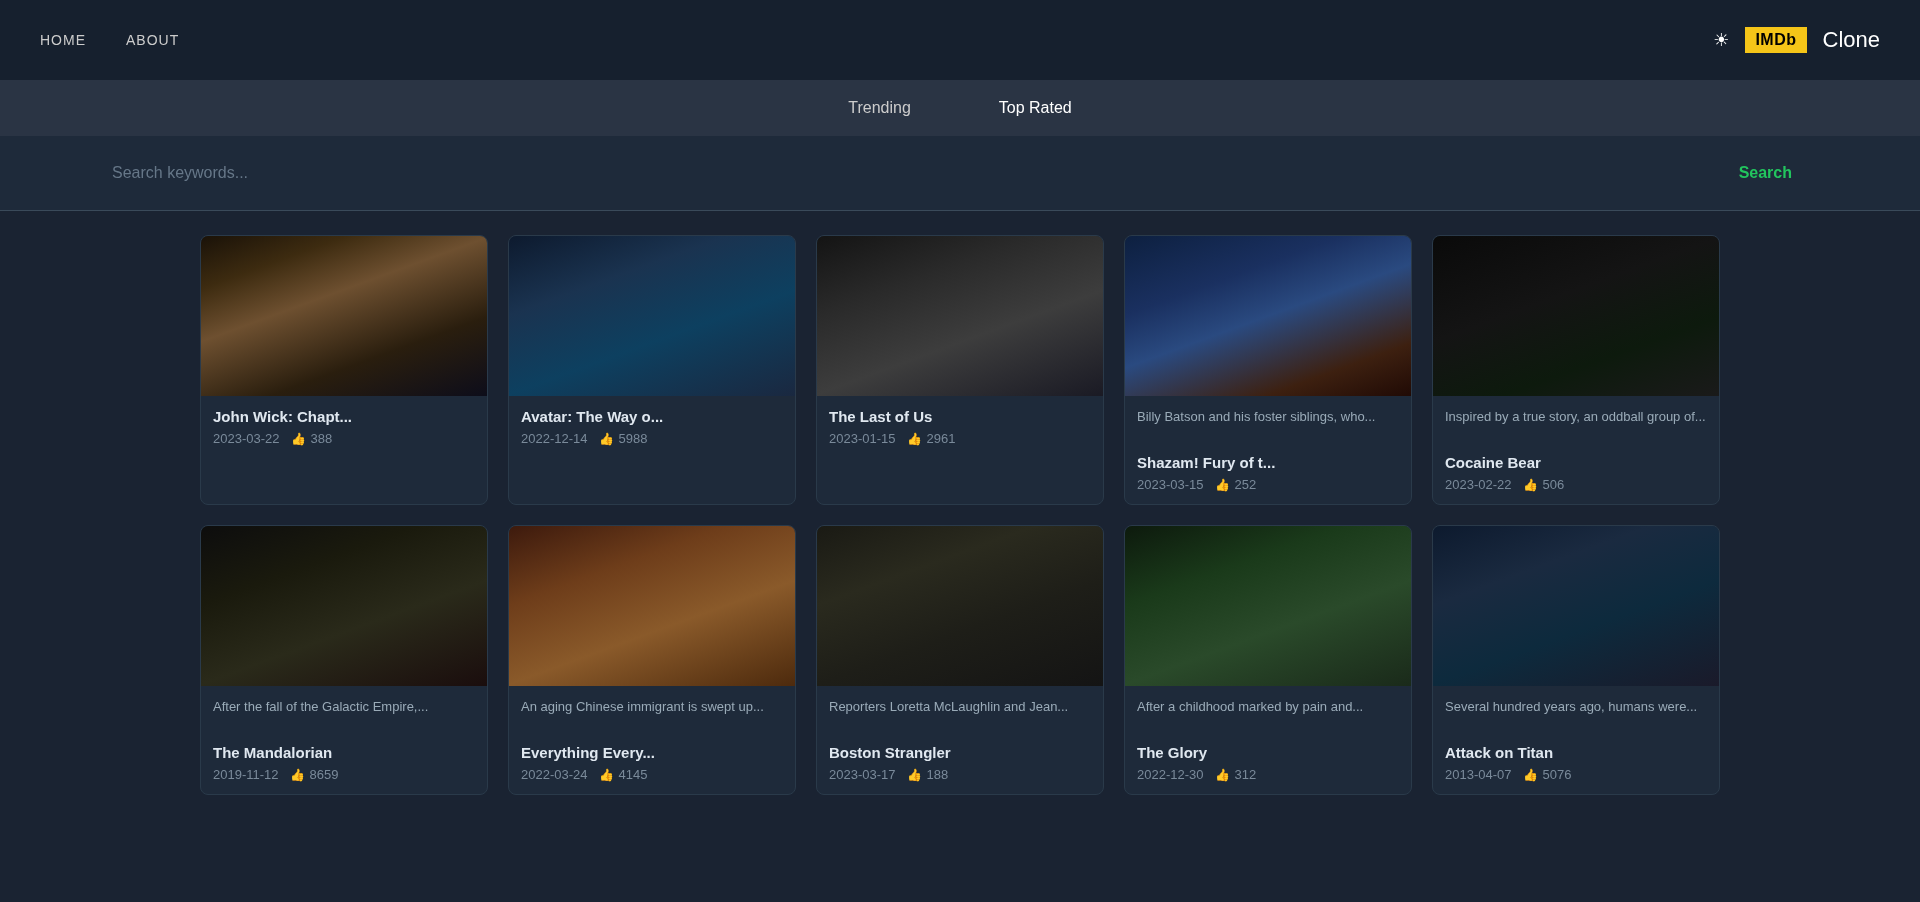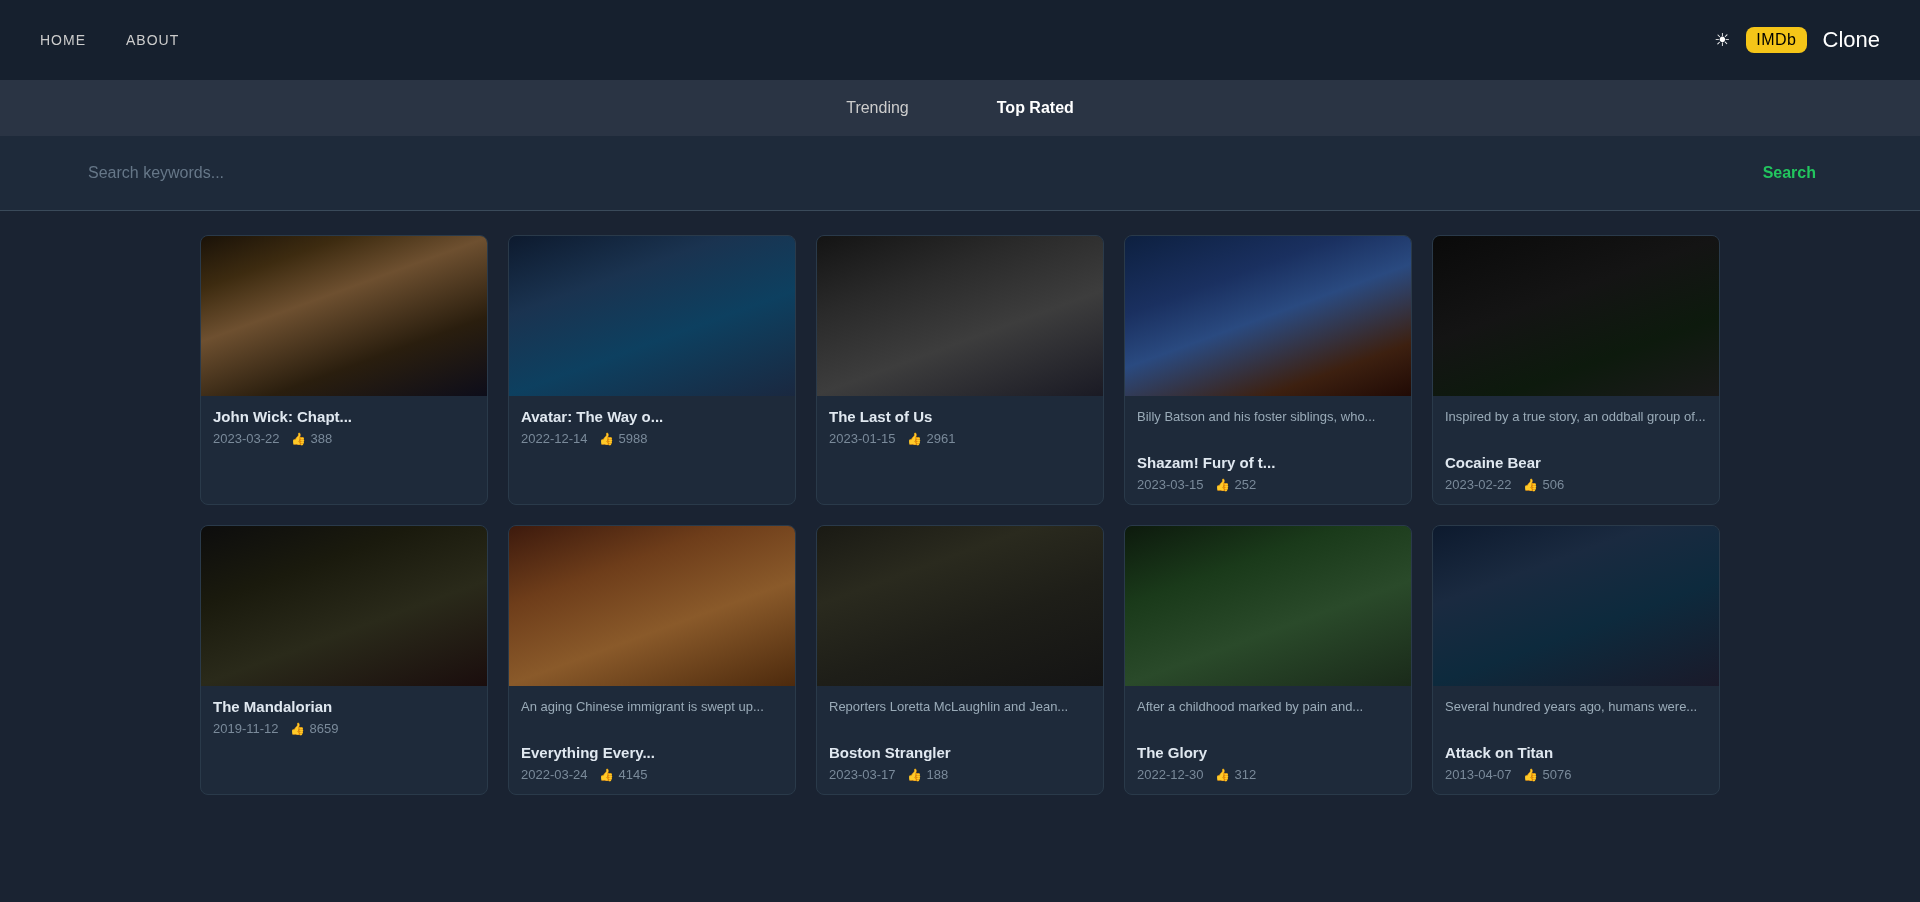--- a/index.html
+++ b/index.html
@@ -35,24 +35,24 @@
       align-items: center;
       gap: 16px;
     }
     .sun-icon {
       color: #ffffff;
       font-size: 18px;
     }
     .imdb-badge {
       background-color: #f5c518;
       color: #000000;
-      font-weight: 400;
+      font-weight: 700;
       font-size: 16px;
       padding: 4px 10px;
-      border-radius: 8px;
+      border-radius: 0;
       letter-spacing: 0.5px;
     }
     .clone-label {
       color: #ffffff;
       font-size: 22px;
       font-weight: 400;
     }
 
     
     .subnav {
@@ -64,27 +64,27 @@
       height: 56px;
     }
     .subnav-item {
       color: #cccccc;
       font-size: 16px;
       cursor: pointer;
       padding: 8px 4px;
     }
     .subnav-item.active {
       color: #ffffff;
-      font-weight: 700;
+      font-weight: 400;
     }
 
     
     .search-section {
       background-color: #1e2a3a;
-      padding: 20px 88px;
+      padding: 20px 112px;
       display: flex;
       align-items: center;
       border-bottom: 1px solid #3a4a5a;
     }
     .search-input {
       flex: 1;
       background: transparent;
       border: none;
       outline: none;
       color: #e0e0e0;
@@ -282,20 +282,21 @@
             <span>506</span>
           </span>
         </div>
       </div>
     </div>
       <div class="movie-card">
       <div class="thumb-container thumb-mandalorian">
         <div class="thumb-overlay"></div>
       </div>
       <div class="movie-info">
+        <div class="movie-description">After the fall of the Galactic Empire,...</div>
         <div class="movie-title">The Mandalorian</div>
         <div class="movie-meta">
           <span>2019-11-12</span>
           <span class="movie-likes">
             <span class="thumb-up">👍</span>
             <span>8659</span>
           </span>
         </div>
       </div>
     </div>

